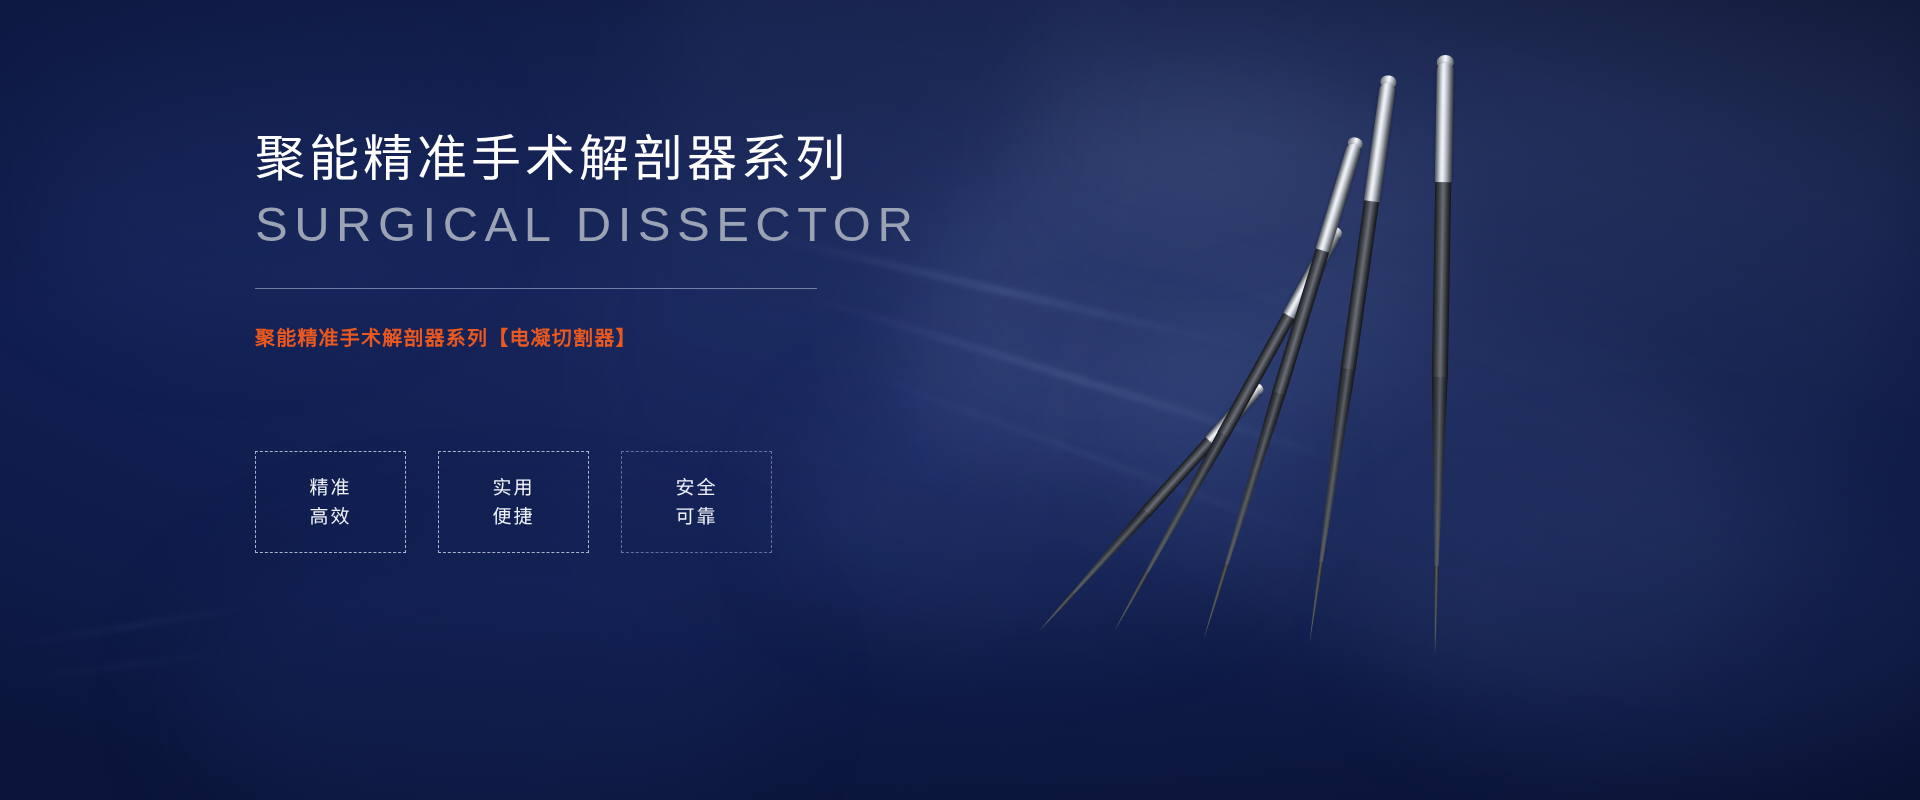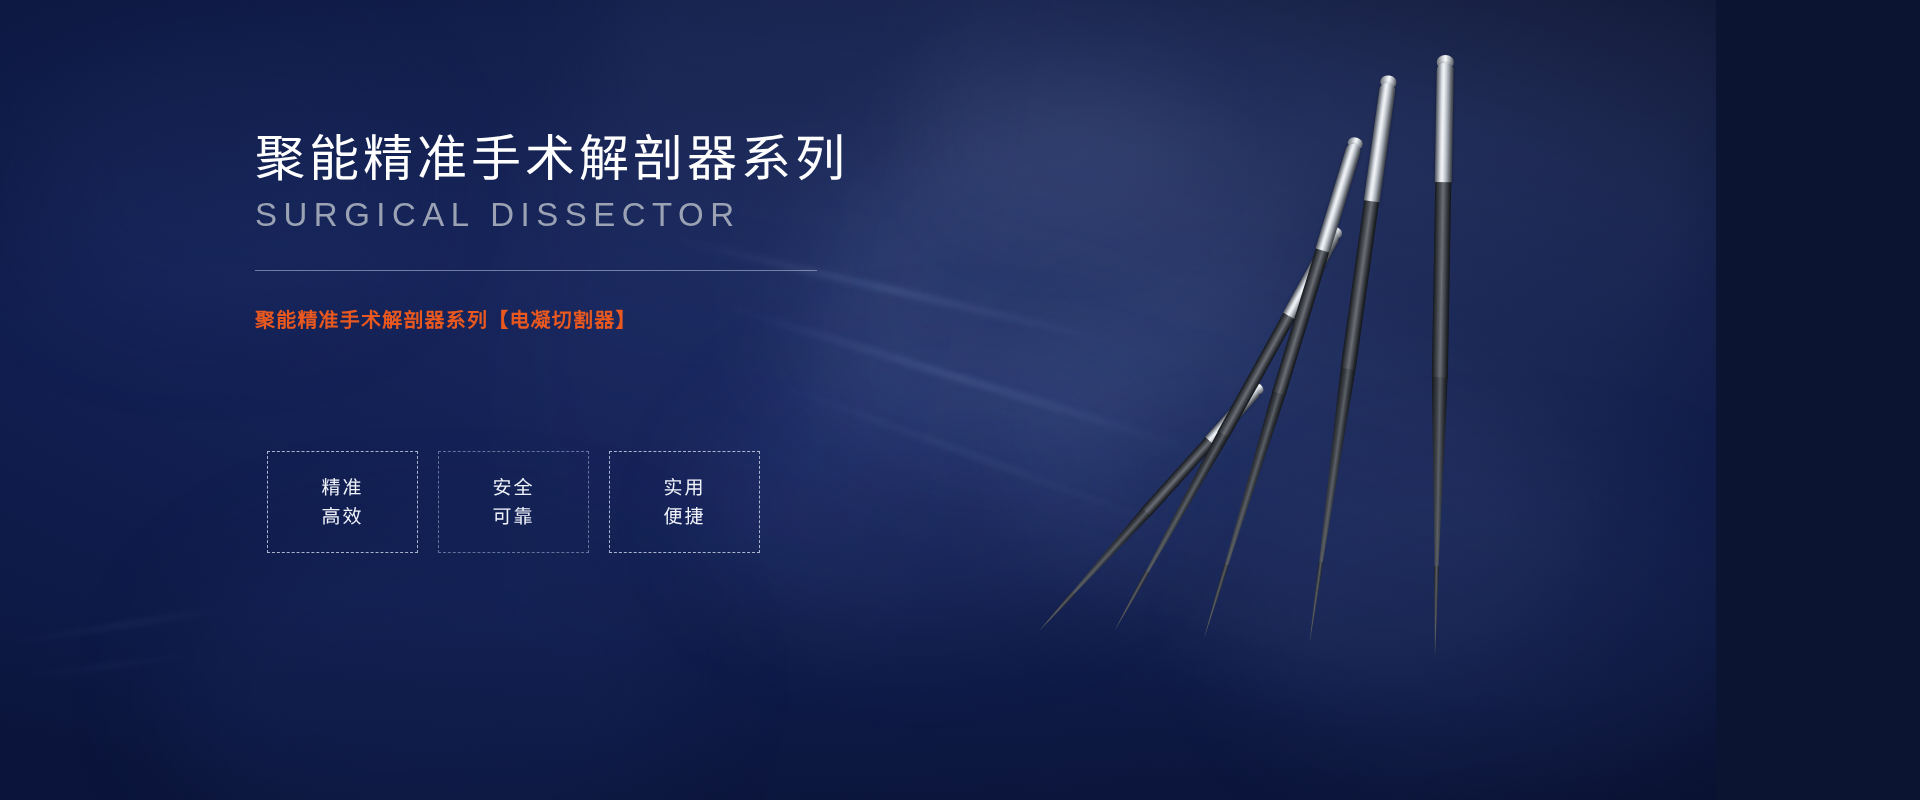--- a/index.html
+++ b/index.html
@@ -7,21 +7,21 @@
     margin: 0;
     padding: 0;
     background: #0b1430;
   }
   body {
     font-family: "Liberation Sans", "DejaVu Sans", sans-serif;
   }
 
   .banner {
     position: relative;
-    width: 1716px;
+    width: 1920px;
     height: 800px;
     overflow: hidden;
     background: #12205a;
   }
 
   
   .bg-base {
     position: absolute;
     inset: 0;
     background:
@@ -97,21 +97,21 @@
     font-size: 50px;
     line-height: 1.16;
     letter-spacing: 4px;
     color: #ffffff;
     font-weight: 400;
     white-space: nowrap;
     margin: 0;
   }
   .title-en {
     margin: 8px 0 0 0;
-    font-size: 33px;
+    font-size: 49px;
     line-height: 1.15;
     letter-spacing: 6.5px;
     color: #9aa2b4;
     font-weight: 400;
     white-space: nowrap;
   }
   .divider {
     margin-top: 36px;
     width: 562px;
     height: 1px;
@@ -122,24 +122,24 @@
     font-size: 20px;
     letter-spacing: 1.2px;
     color: #e8581f;
     font-weight: 700;
     white-space: nowrap;
   }
 
   
   .features {
     position: absolute;
-    left: 267px;
+    left: 255px;
     top: 451px;
     display: flex;
-    gap: 20px;
+    gap: 32px;
   }
   .feature-box {
     width: 149px;
     height: 100px;
     border: 1px dashed rgba(214,222,240,0.78);
     display: flex;
     flex-direction: column;
     align-items: center;
     justify-content: center;
     gap: 10px;
@@ -276,23 +276,23 @@
     <div class="title-en">SURGICAL DISSECTOR</div>
     <div class="divider"></div>
     <div class="subtitle">聚能精准手术解剖器系列【电凝切割器】</div>
   </div>
 
   <div class="features">
     <div class="feature-box">
       <span class="feature-line">精准</span>
       <span class="feature-line">高效</span>
     </div>
+    <div class="feature-box">
+      <span class="feature-line">实用</span>
+      <span class="feature-line">便捷</span>
+    </div>
     <div class="feature-box dim">
       <span class="feature-line">安全</span>
       <span class="feature-line">可靠</span>
     </div>
-    <div class="feature-box">
-      <span class="feature-line">实用</span>
-      <span class="feature-line">便捷</span>
-    </div>
   </div>
 
 </div>
 
 </body></html>

